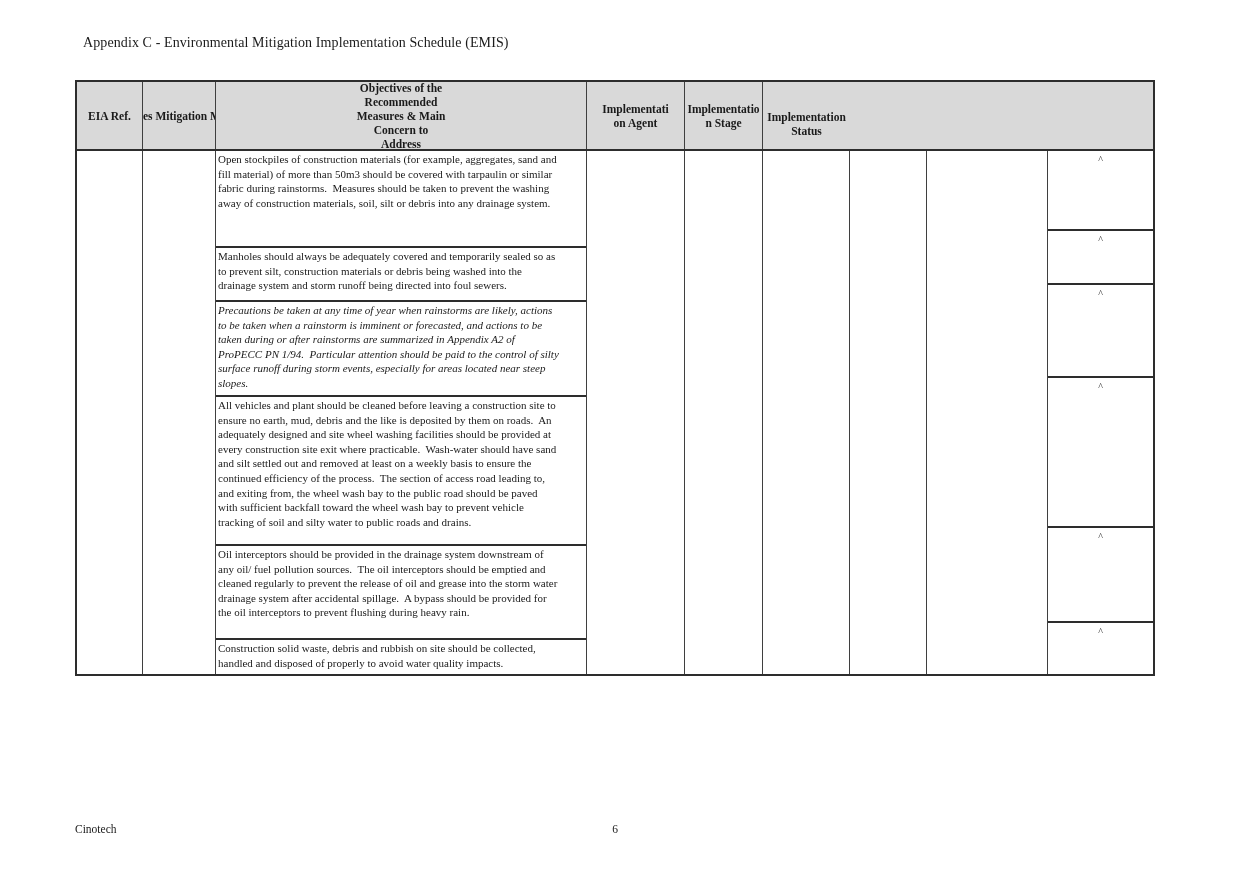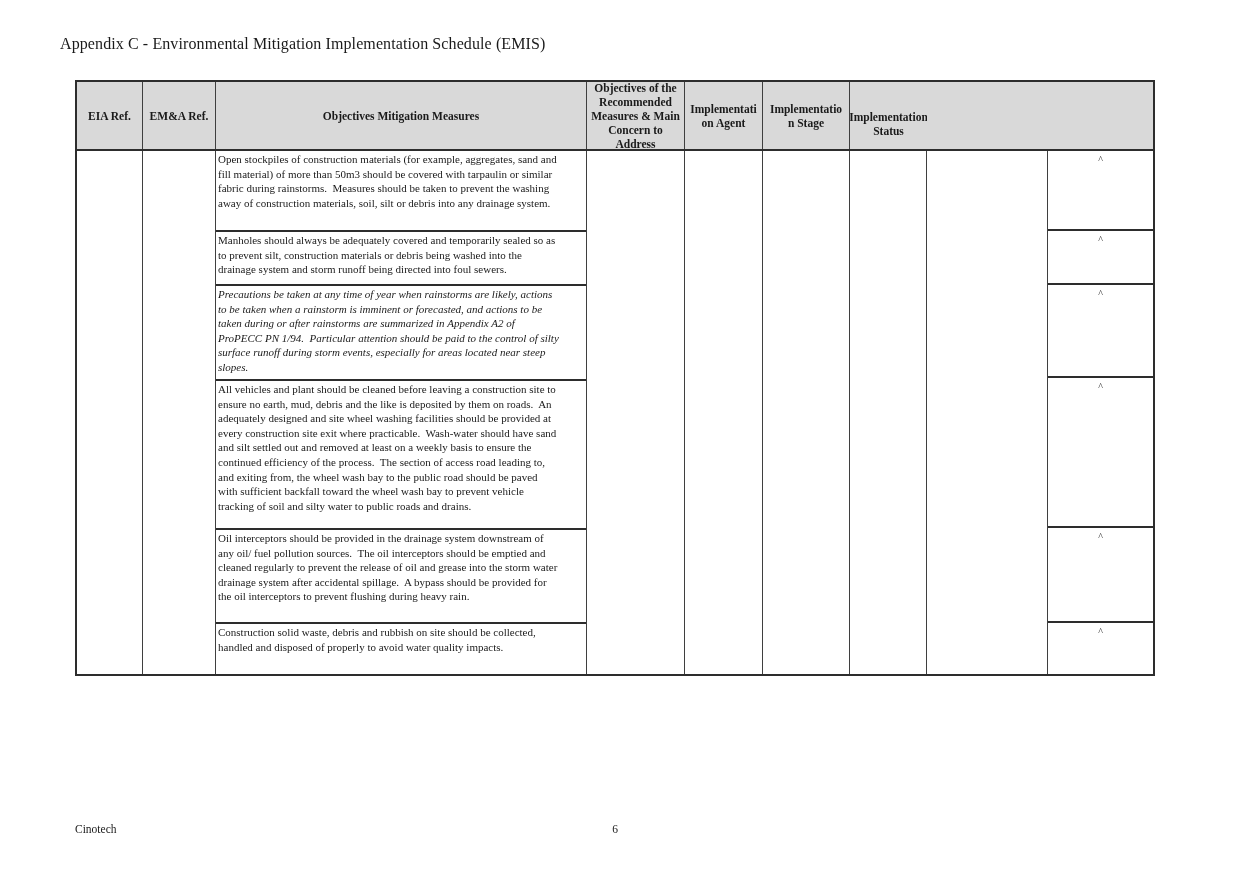--- a/index.html
+++ b/index.html
@@ -5,22 +5,22 @@
   * { margin:0; padding:0; box-sizing:border-box; }
   html,body { width:1237px; height:875px; }
   body {
     position:relative;
     background:#ffffff;
     font-family:"Liberation Serif","DejaVu Serif",serif;
     color:#1a1a1a;
     overflow:hidden;
   }
   .doc-header {
-    position:absolute; left:60px; top:35px;
-    font-size:16px; letter-spacing:.1px;
+    position:absolute; left:83px; top:35px;
+    font-size:14px; letter-spacing:.1px;
   }
   .emis-table {
     position:absolute; left:75px; top:80px;
     width:1080px; height:596px;
     border:2px solid #2d2d2d;
   }
   .cols {
     display:grid;
     grid-template-columns:66px 73px 371px 98px 78px 87px 77px 121px 1fr;
   }
@@ -46,21 +46,21 @@
   .col:last-child { border-right:none; }
   .col-stack { display:flex; flex-direction:column; }
   .mcell {
     border-bottom:2px solid #2d2d2d;
     font-size:11px; line-height:14.6px;
     white-space:pre; overflow:hidden;
     padding:1px 2px 0 2px;
     flex:0 0 auto;
   }
   .mcell.last { border-bottom:none; flex:1 1 auto; }
-  .m1 { height:81px; } .m2 { height:54px; } .m3 { height:95px;font-style:italic; }
+  .m1 { height:97px; } .m2 { height:54px; } .m3 { height:95px;font-style:italic; }
   .m4 { height:149px; } .m5 { height:94px; }
   .scell {
     border-bottom:2px solid #2d2d2d;
     text-align:center;
     font-size:10px; line-height:9px;
     padding-top:4px;
     color:#2a2a2a;
     flex:0 0 auto;
   }
   .scell.last { border-bottom:none; flex:1 1 auto; }
@@ -76,21 +76,20 @@
   }
 </style>
 </head>
 <body>
 
 <div class="doc-header">Appendix C - Environmental Mitigation Implementation Schedule (EMIS)</div>
 
 <div class="emis-table">
   <div class="thead cols">
     <div class="th">EIA Ref.</div>
-    <div class="th">EM&amp;A Ref.</div>
     <div class="th">Objectives Mitigation Measures</div>
     <div class="th">Objectives of the
 Recommended
 Measures &amp; Main
 Concern to
 Address</div>
     <div class="th">Implementati
 on Agent</div>
     <div class="th">Implementatio
 n Stage</div>

